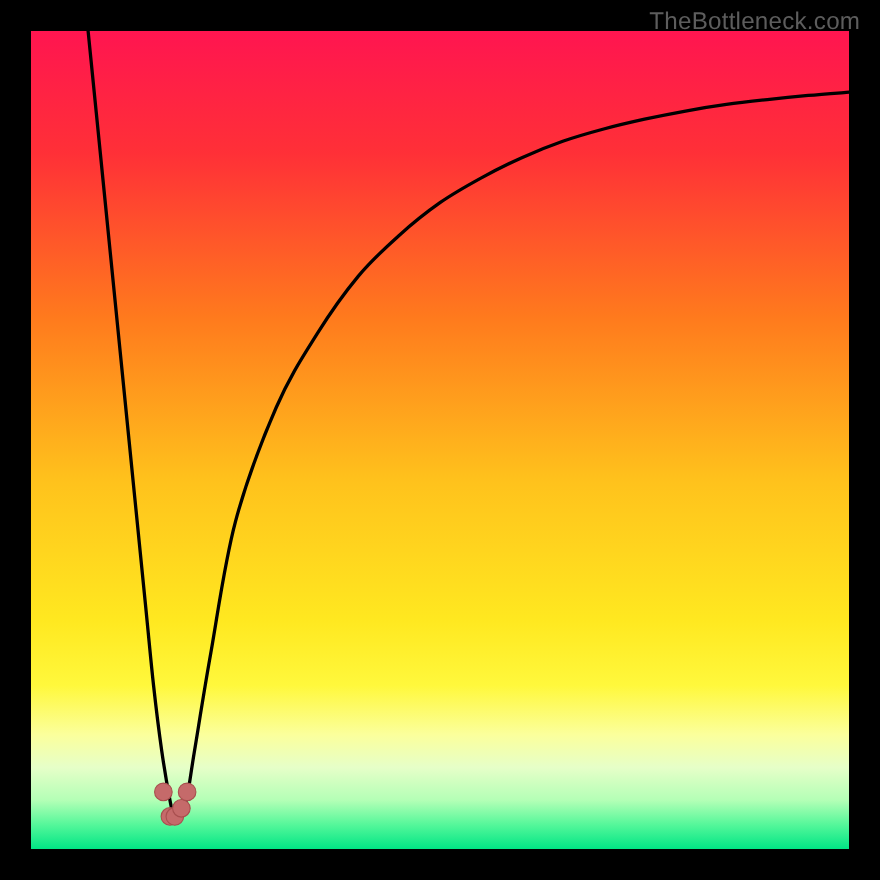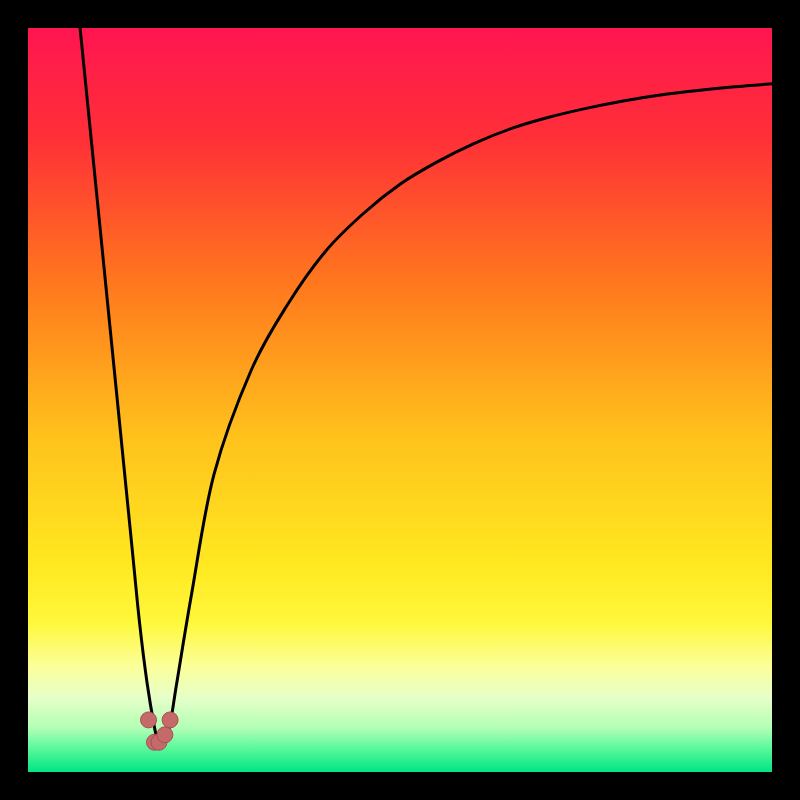--- a/index.html
+++ b/index.html
@@ -74,13 +74,14 @@
       <path id="curvePath" d="M 52.080000000000005 0 C 53.32000000000001 12.399999999999997, 55.800000000000004 37.19999999999997, 59.52 74.39999999999998 C 63.24 111.6, 69.44000000000001 173.60000000000005, 74.4 223.20000000000005 C 79.36 272.80000000000007, 84.32 322.40000000000003, 89.28 372 C 94.24000000000001 421.59999999999997, 100.44000000000001 483.59999999999997, 104.16000000000001 520.8 C 107.88000000000001 558, 109.11999999999999 572.88, 111.6 595.2 C 114.08 617.5200000000001, 116.56 637.36, 119.04 654.72 C 121.52000000000001 672.08, 124.62 689.44, 126.48 699.36 C 128.34 709.28, 128.95999999999998 711.76, 130.2 714.24 C 131.44 716.72, 132.05999999999997 716.72, 133.92 714.24 C 135.78 711.76, 138.88 709.28, 141.36 699.36 C 143.84000000000003 689.44, 145.08 677.04, 148.8 654.72 C 152.52 632.4000000000001, 157.48000000000002 600.1600000000001, 163.68 565.44 C 169.88 530.72, 176.08 483.6, 186 446.4 C 195.92 409.19999999999993, 210.79999999999998 370.75999999999993, 223.2 342.23999999999995 C 235.6 313.71999999999997, 247.99999999999997 295.11999999999995, 260.4 275.28 C 272.79999999999995 255.44, 285.20000000000005 238.08000000000004, 297.6 223.20000000000005 C 310 208.32000000000005, 322.40000000000003 197.16, 334.8 186 C 347.2 174.84, 359.6 164.92, 372 156.24 C 384.4 147.56000000000003, 396.80000000000007 140.74000000000007, 409.20000000000005 133.92000000000007 C 421.6 127.10000000000008, 434 120.90000000000005, 446.4 115.32000000000005 C 458.79999999999995 109.74000000000005, 471.20000000000005 104.78000000000007, 483.6 100.44000000000005 C 496 96.10000000000004, 508.4 92.62799999999999, 520.8 89.27999999999997 C 533.1999999999999 85.93199999999996, 545.6 83.07999999999997, 558 80.35199999999998 C 570.4 77.62399999999998, 582.8000000000001 75.14400000000005, 595.2 72.91200000000003 C 607.6 70.68000000000002, 620 68.69599999999991, 632.4 66.95999999999992 C 644.8 65.22399999999993, 657.2 63.86000000000007, 669.6 62.496000000000095 C 682 61.13200000000012, 694.4 59.89200000000009, 706.8 58.77600000000007 C 719.1999999999999 57.660000000000046, 737.8 56.29599999999997, 744 55.799999999999955 " fill="none" stroke="#000000" stroke-width="3" stroke-linejoin="round" stroke-linecap="round"></path>
       <g id="markers">
           <circle cx="120.528" cy="691.92" r="8" fill="#c56a6a" stroke="#a84f4f" stroke-width="1"></circle>
           <circle cx="126.48" cy="714.24" r="8" fill="#c56a6a" stroke="#a84f4f" stroke-width="1"></circle>
           <circle cx="130.94400000000002" cy="714.24" r="8" fill="#c56a6a" stroke="#a84f4f" stroke-width="1"></circle>
           <circle cx="136.896" cy="706.8" r="8" fill="#c56a6a" stroke="#a84f4f" stroke-width="1"></circle>
           <circle cx="142.104" cy="691.92" r="8" fill="#c56a6a" stroke="#a84f4f" stroke-width="1"></circle>
         </g>
     </svg>
   </div>
+  <div class="watermark">TheBottleneck.com</div>
 </div>
 
 </body></html>

